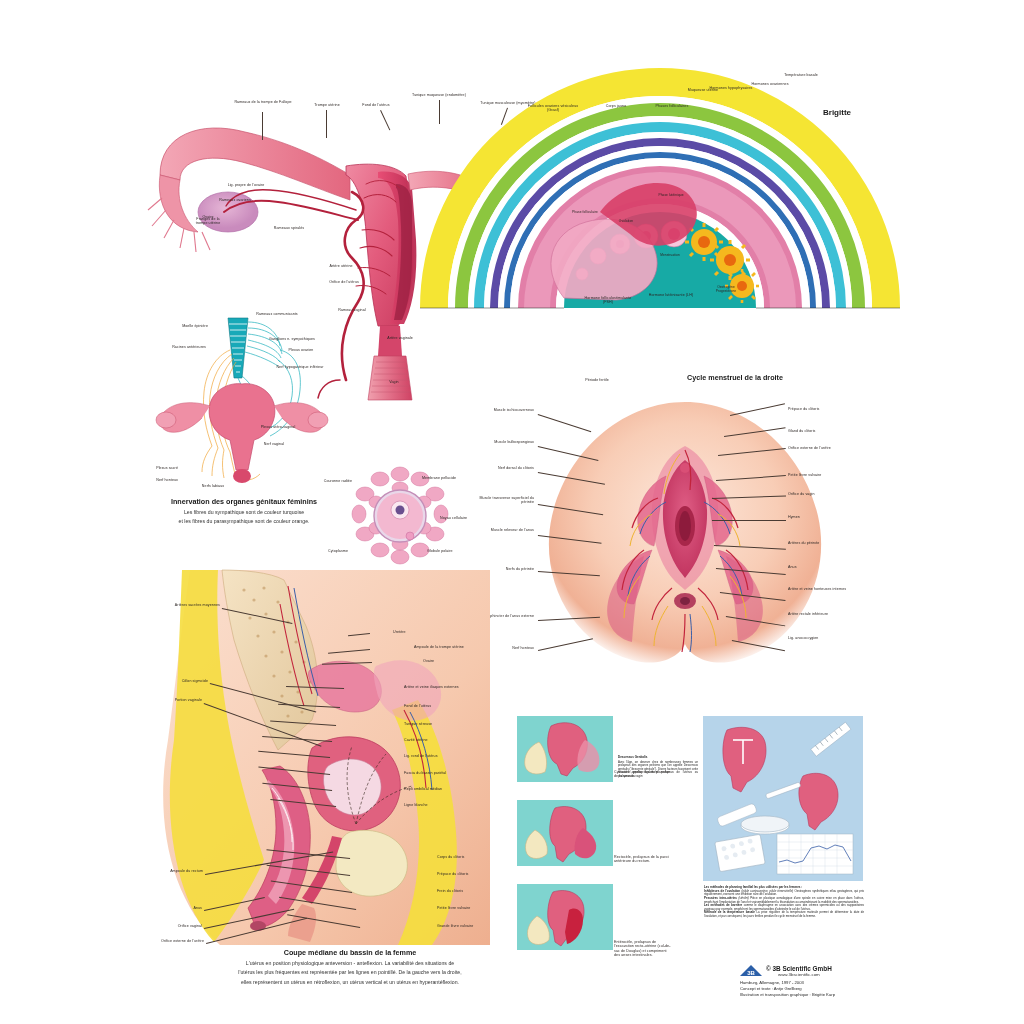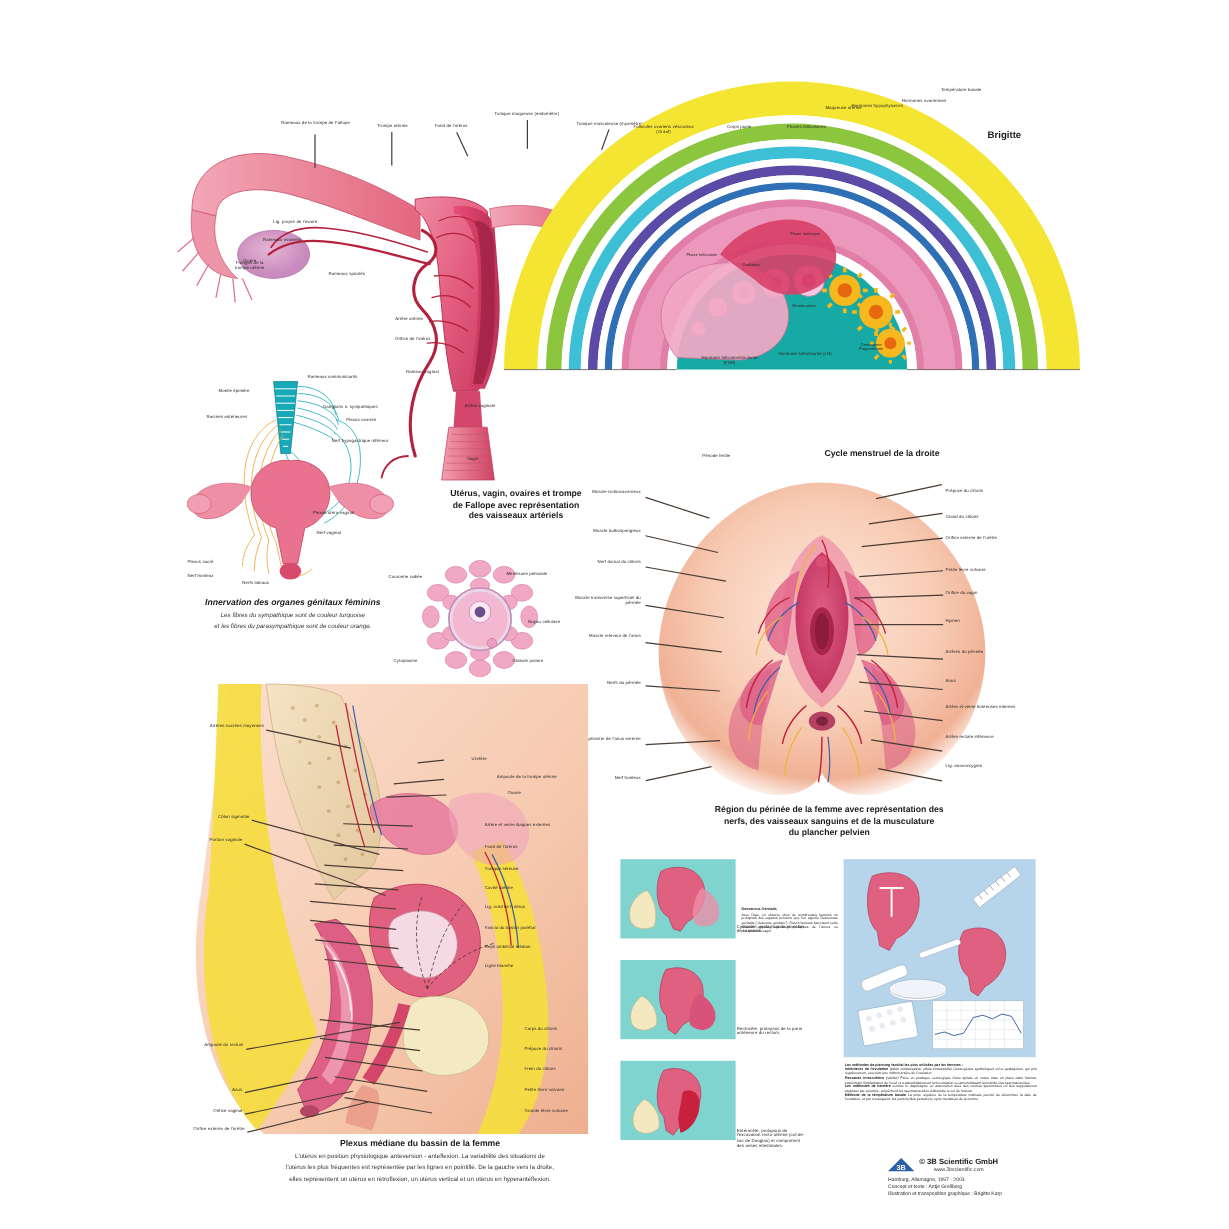--- a/index.html
+++ b/index.html
@@ -130,25 +130,20 @@
 
 <div class="lbl c" style="left:183px;top:217px;width:50px;font-size:3.6px;">Franges de la
 trompe utérine</div>
 <div class="lbl c" style="left:265px;top:226px;width:48px;">Rameaux spiralés</div>
 <div class="lbl c" style="left:322px;top:264px;width:38px;">Artère utérine</div>
 <div class="lbl c" style="left:320px;top:280px;width:48px;">Orifice de l'utérus</div>
 <div class="lbl c" style="left:328px;top:308px;width:48px;">Rameau vaginal</div>
 <div class="lbl c" style="left:378px;top:336px;width:44px;">Artère vaginale</div>
 <div class="lbl c" style="left:381px;top:380px;width:26px;">Vagin</div>
 
-<div class="cap" style="left:355px;top:406px;width:150px;">
-  <span>Utérus, vagin, ovaires et trompe</span><br>
-  <span>de Fallope avec représentation</span><br>
-  <span>des vaisseaux artériels</span>
-</div>
 
 <div class="sh" style="left:455px;top:60px;width:410px;height:330px;">
   <svg width="410" height="330" viewBox="0 0 410 330">
     <defs>
       <clipPath id="halfClip">
             <rect x="0" y="0" width="410" height="250"></rect>
           </clipPath>
     </defs>
     <g transform="translate(205,248)">
 
@@ -315,21 +310,21 @@
 <div class="lbl c" style="left:266px;top:337px;width:52px;">Ganglions n. sympathiques</div>
 <div class="lbl c" style="left:280px;top:348px;width:42px;">Plexus ovarien</div>
 <div class="lbl r" style="left:158px;top:345px;width:48px;">Racines antérieures</div>
 <div class="lbl c" style="left:276px;top:365px;width:48px;">Nerf hypogastrique inférieur</div>
 <div class="lbl c" style="left:254px;top:425px;width:48px;">Plexus utéro-vaginal</div>
 <div class="lbl c" style="left:255px;top:442px;width:38px;">Nerf vaginal</div>
 <div class="lbl r" style="left:140px;top:466px;width:38px;">Plexus sacré</div>
 <div class="lbl r" style="left:140px;top:478px;width:38px;">Nerf honteux</div>
 <div class="lbl c" style="left:194px;top:484px;width:38px;">Nerfs labiaux</div>
 
-<div class="cap" style="left:144px;top:497px;width:200px;font-style:italic;">
+<div class="cap" style="left:144px;top:497px;width:200px;">
   <span>Innervation des organes génitaux féminins</span><br>
   <span class="capsub">Les fibres du sympathique sont de couleur turquoise</span><br>
   <span class="capsub">et les fibres du parasympathique sont de couleur orange.</span>
 </div>
 
 <div class="sh" style="left:352px;top:468px;width:96px;height:96px;">
   <svg width="96" height="96" viewBox="0 0 96 96">
     <g>
 
       <g fill="#f0a8c4" stroke="#d4779f" stroke-width=".5">
@@ -480,25 +475,20 @@
 <div class="ln" style="left:714px;top:545px;width:72px;transform:rotate(3deg);"></div>
 <div class="lbl" style="left:788px;top:565px;width:34px;">Anus</div>
 <div class="ln" style="left:716px;top:568px;width:70px;transform:rotate(5deg);"></div>
 <div class="lbl" style="left:788px;top:587px;width:64px;">Artère et veine honteuses internes</div>
 <div class="ln" style="left:720px;top:592px;width:66px;transform:rotate(7deg);"></div>
 <div class="lbl" style="left:788px;top:612px;width:64px;">Artère rectale inférieure</div>
 <div class="ln" style="left:726px;top:616px;width:60px;transform:rotate(9deg);"></div>
 <div class="lbl" style="left:788px;top:636px;width:50px;">Lig. anococcygien</div>
 <div class="ln" style="left:732px;top:640px;width:54px;transform:rotate(11deg);"></div>
 
-<div class="cap" style="left:556px;top:670px;width:270px;">
-  <span>Région du périnée de la femme avec représentation des</span><br>
-  <span>nerfs, des vaisseaux sanguins et de la musculature</span><br>
-  <span>du plancher pelvien</span>
-</div>
 
 <div class="sh" style="left:160px;top:570px;width:330px;height:375px;">
   <svg width="330" height="375" viewBox="0 0 330 375">
     <defs>
       <linearGradient id="gSkin" x1="0" y1="0" x2="1" y2="1">
         <stop offset="0%" stop-color="#fbe0d0"></stop>
             <stop offset="60%" stop-color="#f6c9ae"></stop>
         <stop offset="100%" stop-color="#eeaf8f"></stop>
       </linearGradient>
       <linearGradient id="gBone" x1="0" y1="0" x2="1" y2="1">
@@ -630,21 +620,21 @@
 <div class="lbl" style="left:437px;top:872px;width:50px;">Prépuce du clitoris</div>
 <div class="ln" style="left:350px;top:876px;width:84px;transform:rotate(187deg);"></div>
 <div class="lbl" style="left:437px;top:889px;width:44px;">Frein du clitoris</div>
 <div class="ln" style="left:352px;top:893px;width:82px;transform:rotate(188deg);"></div>
 <div class="lbl" style="left:437px;top:906px;width:56px;">Petite lèvre vulvaire</div>
 <div class="ln" style="left:356px;top:910px;width:78px;transform:rotate(189deg);"></div>
 <div class="lbl" style="left:437px;top:924px;width:58px;">Grande lèvre vulvaire</div>
 <div class="ln" style="left:360px;top:928px;width:74px;transform:rotate(190deg);"></div>
 
 <div class="cap" style="left:200px;top:948px;width:300px;">
-  <span>Plexus médiane du bassin de la femme</span><br>
+  <span>Coupe médiane du bassin de la femme</span><br>
   <span class="capsub">L'utérus en position physiologique anteversion - anteflexion. La variabilité des situations de</span><br>
   <span class="capsub">l'utérus les plus fréquentes est représentée par les lignes en pointillé. De la gauche vers la droite,</span><br>
   <span class="capsub">elles représentent un utérus en rétroflexion, un utérus vertical et un utérus en hyperantéflexion.</span>
 </div>
 
 <div class="sq" style="left:517px;top:716px;width:96px;height:66px;background:#7fd4cf;">
   <svg width="96" height="66" viewBox="0 0 96 66">
     <path d="M34,10 C46,4 62,6 68,18 C74,30 68,46 56,52 L50,60 L44,58 L40,48
              C30,44 28,22 34,10 Z" fill="#e0607f" stroke="#b8385c" stroke-width=".6"></path>
     <path d="M22,26 C12,30 6,40 8,50 C10,58 20,60 28,56 C32,46 28,32 22,26 Z" fill="#f3e8c0" stroke="#c9b684" stroke-width=".6"></path>

